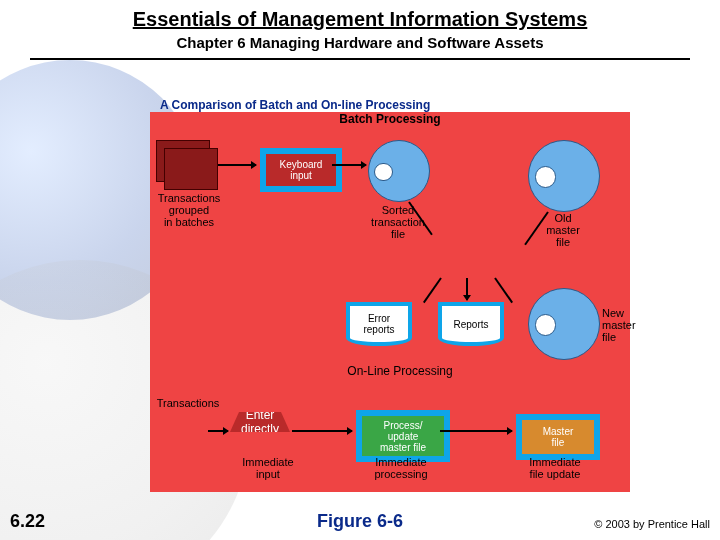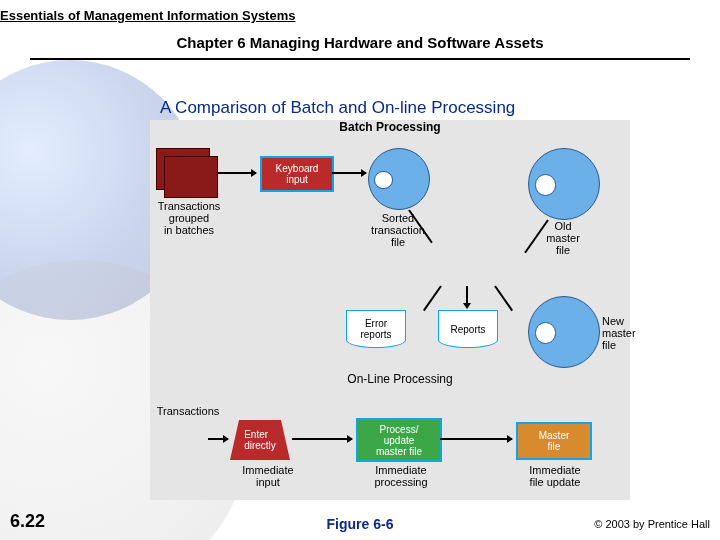--- a/index.html
+++ b/index.html
@@ -1,36 +1,36 @@
 <!DOCTYPE html>
 <html><head>
 <meta charset="utf-8">
 <style>
   html,body{margin:0;padding:0;width:720px;height:540px;font-family:Arial,Helvetica,sans-serif;background:#fff;overflow:hidden}
   .slide{position:relative;width:720px;height:540px;background:#fff}
   .globe{position:absolute;left:-60px;top:60px;width:260px;height:260px;border-radius:50%;background:radial-gradient(circle at 35% 35%,#8fb8ff 0%,#2a56b5 55%,#0a2a70 100%);opacity:.25;z-index:0}
   .globe2{position:absolute;left:-90px;top:260px;width:340px;height:340px;border-radius:50%;background:radial-gradient(circle at 40% 30%,#d6d6d6 0%,#b0b0b0 60%,#888 100%);opacity:.18;z-index:0}
-  .title{position:absolute;top:8px;left:0;right:0;font-weight:bold;font-size:13px;text-decoration:underline;z-index:2}
+  .title{position:absolute;top:8px;left:0;right:0;text-align:center;font-weight:bold;font-size:20px;text-decoration:underline;z-index:2}
   .chapter{position:absolute;top:34px;left:0;right:0;text-align:center;font-weight:bold;font-size:15px;z-index:2}
   .rule{position:absolute;top:58px;left:30px;right:30px;height:2px;background:#000;z-index:2}
   .section{position:absolute;top:70px;left:0;right:0;text-align:center;font-weight:bold;font-size:16px;z-index:2}
-  .subtitle{position:absolute;top:98px;left:160px;font-weight:normal;font-size:17px;color:#0a2a8a;z-index:2}
-  .diagram{position:absolute;left:150px;top:120px;width:480px;height:380px;background:#e5e5e5;z-index:1}
+  .subtitle{position:absolute;top:98px;left:160px;font-weight:bold;font-size:12px;color:#0a2a8a;z-index:2}
+  .diagram{position:absolute;left:150px;top:112px;width:480px;height:380px;background:#ef4444;z-index:1}
   .slideno{position:absolute;left:10px;bottom:8px;font-weight:bold;font-size:18px;z-index:2}
-  .figno{position:absolute;left:0;right:0;bottom:8px;text-align:center;font-weight:bold;font-size:14px;color:#0a2a8a;z-index:2}
+  .figno{position:absolute;left:0;right:0;bottom:8px;text-align:center;font-weight:bold;font-size:18px;color:#0a2a8a;z-index:2}
   .copy{position:absolute;right:10px;bottom:10px;font-size:11px;z-index:2}
   
   .lbl{position:absolute;font-size:11px;text-align:center;line-height:1.1;color:#000}
   .caption{position:absolute;font-size:12px;text-align:center;color:#000}
-  .proc{position:absolute;border:2px solid #0ea5e9;font-size:10px;text-align:center;display:flex;align-items:center;justify-content:center;line-height:1.1}
+  .proc{position:absolute;border:6px solid #0ea5e9;font-size:10px;text-align:center;display:flex;align-items:center;justify-content:center;line-height:1.1}
   .proc.red{background:#b92a2a;color:#fff}
   .proc.teal{background:#1f8b7a;color:#fff}
   .proc.green{background:#3aa646;color:#fff}
   .proc.orange{background:#d78a2e;color:#fff}
-  .doc{position:absolute;background:#fff;border:1px solid #0ea5e9;font-size:10px;text-align:center;display:flex;align-items:center;justify-content:center;border-bottom-left-radius:50% 8px;border-bottom-right-radius:50% 8px}
+  .doc{position:absolute;background:#fff;border:4px solid #0ea5e9;font-size:10px;text-align:center;display:flex;align-items:center;justify-content:center;border-bottom-left-radius:50% 8px;border-bottom-right-radius:50% 8px}
   .disk{position:absolute;border-radius:50%;background:#6bb0e8;border:1px solid #2a5a8a}
   .disk::after{content:"";position:absolute;left:8%;top:36%;width:28%;height:28%;border-radius:50%;background:#fff;border:1px solid #2a5a8a}
   .card{position:absolute;background:#8a1a1a;border:1px solid #400}
   .arrow{position:absolute;background:#000;height:2px}
   .arrow::after{content:"";position:absolute;right:-1px;top:-3px;border-left:6px solid #000;border-top:4px solid transparent;border-bottom:4px solid transparent}
   .arrowv{position:absolute;background:#000;width:2px}
   .arrowv::after{content:"";position:absolute;bottom:-1px;left:-3px;border-top:6px solid #000;border-left:4px solid transparent;border-right:4px solid transparent}
 </style>
 </head>
 <body>
@@ -84,21 +84,21 @@
 
     <div class="disk" style="left:378px;top:176px;width:70px;height:70px"></div>
     <div class="lbl" style="left:452px;top:195px;width:50px;white-space:pre-line;text-align:left">New
 master
 file</div>
 
     <div class="caption" style="left:150px;top:252px;width:200px">On-Line Processing</div>
 
     <div class="lbl" style="left:-2px;top:285px;width:80px">Transactions</div>
 
-    <div style="position:absolute;left:80px;top:300px;width:60px;height:40px;background:#b92a2a;clip-path:polygon(15% 0,85% 0,100% 100%,0 100%);color:#fff;font-size:10px;display:flex;align-items:center;justify-content:center;text-align:left;white-space:pre-line">Enter
+    <div style="position:absolute;left:80px;top:300px;width:60px;height:20px;background:#b92a2a;clip-path:polygon(15% 0,85% 0,100% 100%,0 100%);color:#fff;font-size:12px;display:flex;align-items:center;justify-content:center;text-align:center;white-space:pre-line">Enter
 directly</div>
     <div class="arrow" style="left:58px;top:318px;width:20px"></div>
     <div class="arrow" style="left:142px;top:318px;width:60px"></div>
 
     <div class="proc green" style="left:206px;top:298px;width:82px;height:40px;white-space:pre-line">Process/
 update
 master file</div>
     <div class="arrow" style="left:290px;top:318px;width:72px"></div>
 
     <div class="proc orange" style="left:366px;top:302px;width:72px;height:34px;white-space:pre-line">Master

